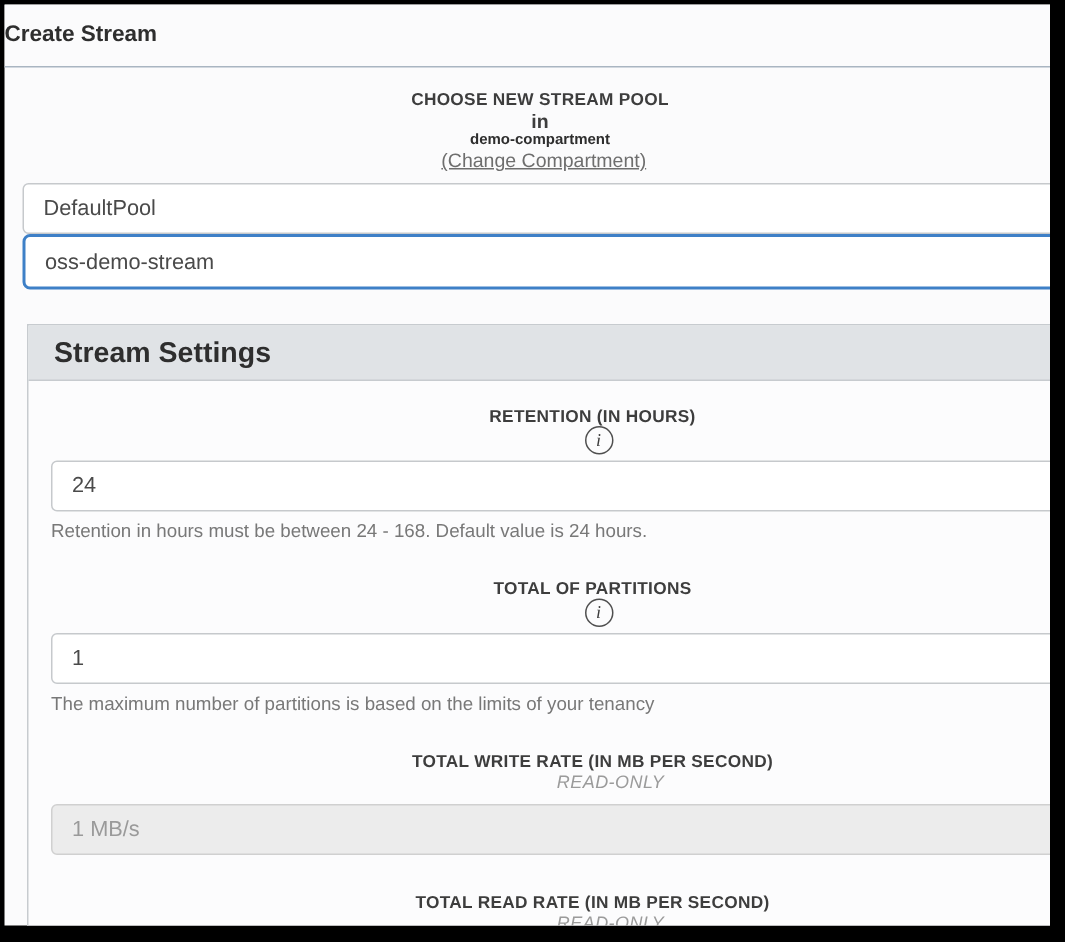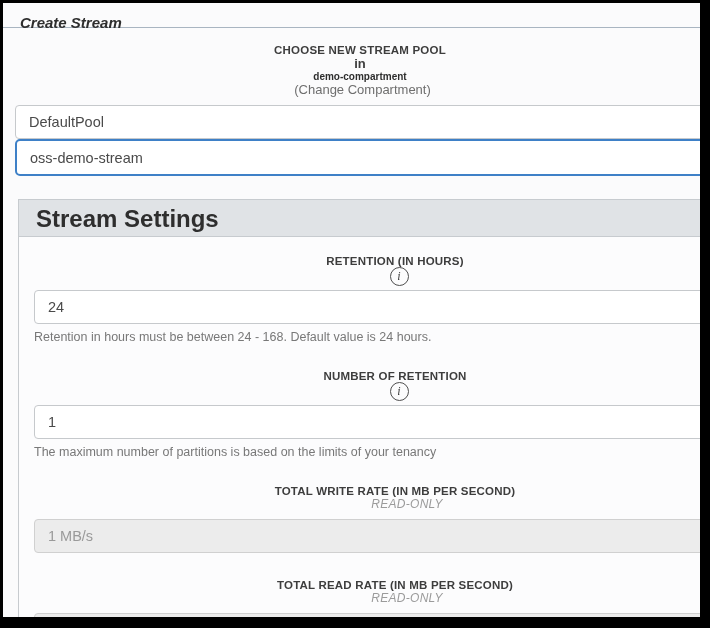--- a/index.html
+++ b/index.html
@@ -3,30 +3,30 @@
 <meta charset="utf-8">
 <style>
   * { margin:0; padding:0; box-sizing:border-box; }
   body { font-family:"Liberation Sans", sans-serif; }
   .frame { width:710px; height:628px; background:#000; position:relative; }
   .screen {
     position:absolute; left:3px; top:3px; width:697px; height:614px;
     background:#fbfbfc; overflow:hidden;
   }
   .dialog-header {
-    height:25px; line-height:39px; padding-left:17px;
-    border-bottom:1px solid #a9b5c1; background:#fbfbfc;font-style:italic;
+    height:42px; line-height:39px; 
+    border-bottom:1px solid #a9b5c1; background:#fbfbfc;
   }
   .dialog-title { font-size:15px; font-weight:700; color:#2e2e2e; }
 
   .label-row { margin:16px 0 8px 17px; display:flex; align-items:center; color:#3d3d3d;flex-direction:column; }
   .lbl { font-size:11.5px; font-weight:700; color:#3d3d3d; letter-spacing:.2px; }
   .infix { font-size:13px; font-weight:700; margin:0 5px; color:#3d3d3d; }
   .compartment { font-size:10px; font-weight:700; color:#2e2e2e; }
-  .link { font-size:13px; color:#6e6e6e; margin-left:5px; cursor:pointer; }
+  .link { font-size:13px; color:#6e6e6e; text-decoration:underline; margin-left:5px; cursor:pointer; }
 
   .txt-input {
     display:block; margin-left:12px; width:calc(100% + 40px); height:34px;
     border:1px solid #c6c9cc; border-radius:4px; background:#fff;
     font-family:"Liberation Sans", sans-serif; font-size:14.5px; color:#4a4a4a;
     padding-left:13px; outline:none;
   }
   .txt-input.focused {
     height:37px; border:2px solid #3e80c7; border-radius:5px;
   }
@@ -36,21 +36,21 @@
   .label-row.mt20 { margin-top:20px; }
 
   .section {
     margin:23px 0 0 15px; width:calc(100% + 40px);
     border:1px solid #c7cbcf; background:#fcfcfd;
   }
   .section-header {
     height:37px; line-height:37px; background:#e0e3e6;
     border-bottom:1px solid #c7cbcf; padding-left:17px;
   }
-  .section-title { font-size:24px; font-weight:600; color:#2e2e2e; }
+  .section-title { font-size:19px; font-weight:600; color:#2e2e2e; }
   .section .label-row { margin:18px 0 4px 17px; }
   .section .label-row.gap { margin-top:26px; }
   .section .txt-input { margin-left:15px; width:calc(100% + 40px); }
   .helper { margin:6px 0 0 15px; font-size:12.5px; color:#787878; }
   .info-icon {
     width:19px; height:19px; border:1.5px solid #4f4f4f; border-radius:50%;
     display:inline-flex; align-items:center; justify-content:center;
     margin-left:8px; font-family:"Liberation Serif", serif; font-style:italic;
     font-size:12px; color:#3d3d3d; cursor:pointer; flex:0 0 auto;
   }
@@ -86,21 +86,21 @@
       </div>
 
       <div class="label-row">
         <span class="lbl">RETENTION (IN HOURS)</span>
         <span class="info-icon">i</span>
       </div>
       <input class="txt-input" type="text" value="24" style="">
       <div class="helper">Retention in hours must be between 24 - 168. Default value is 24 hours.</div>
 
       <div class="label-row gap">
-        <span class="lbl">NUMBER OF RETENTION</span>
+        <span class="lbl">TOTAL OF PARTITIONS</span>
         <span class="info-icon">i</span>
       </div>
       <input class="txt-input" type="text" value="1" style="">
       <div class="helper">The maximum number of partitions is based on the limits of your tenancy</div>
 
       <div class="label-row gap lblrow-write">
         <span class="lbl">TOTAL WRITE RATE (IN MB PER SECOND)</span>
         <span class="readonly-tag">READ-ONLY</span>
       </div>
       <input class="txt-input disabled" type="text" disabled="" value="1 MB/s" style="">

